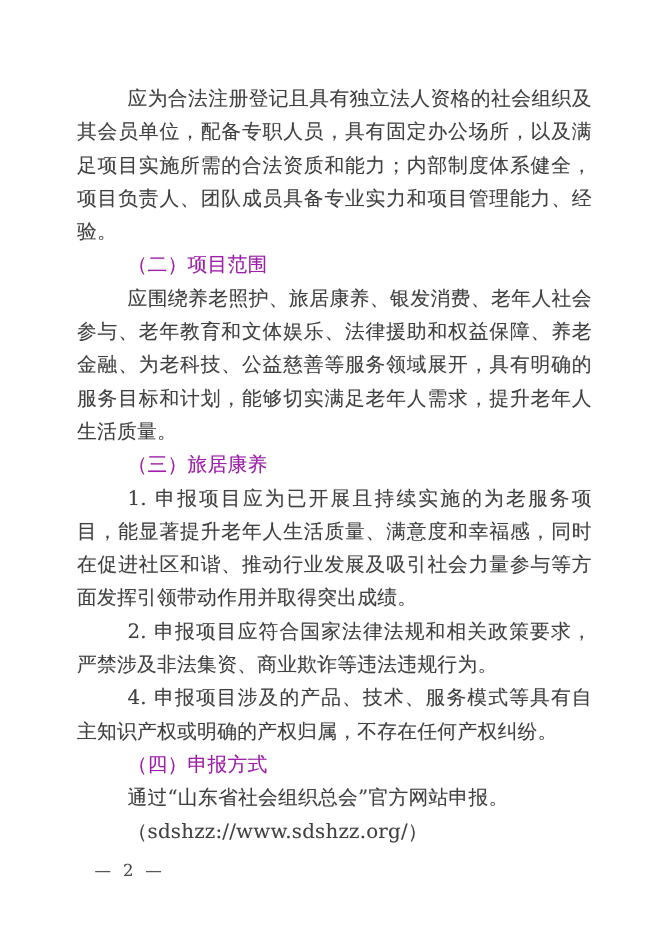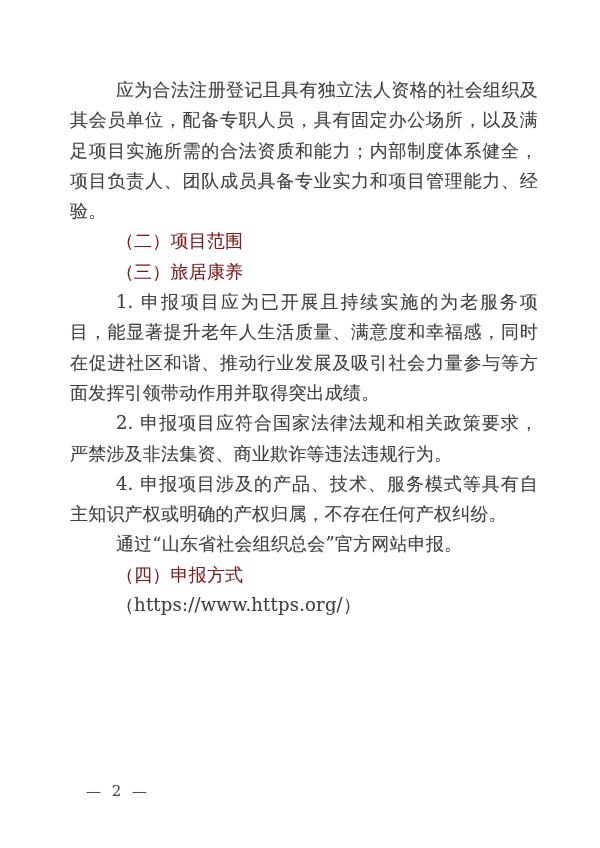--- a/index.html
+++ b/index.html
@@ -27,41 +27,42 @@
     text-align: justify;
     text-justify: inter-ideograph;
     text-shadow: 0 0 1px rgba(90, 90, 90, 0.35);
     letter-spacing: 0.2px;
   }
   .block {
     margin: 0;
     text-indent: 2.55em;
   }
   .block.heading {
-    color: #7f1d1d;
+    color: #a21caf;
   }
   .page-number {
     position: absolute;
     left: 86px;
     top: 782px;
     font-size: 15px;
     letter-spacing: 3px;
     color: #4a4a4a;
     text-shadow: 0 0 1px rgba(90, 90, 90, 0.3);
   }
 </style>
 </head>
 <body>
 
 <div class="page">
   <div class="content">
     <p class="block paragraph">应为合法注册登记且具有独立法人资格的社会组织及其会员单位，配备专职人员，具有固定办公场所，以及满足项目实施所需的合法资质和能力；内部制度体系健全，项目负责人、团队成员具备专业实力和项目管理能力、经验。</p>
     <p class="block heading">（二）项目范围</p>
+    <p class="block paragraph">应围绕养老照护、旅居康养、银发消费、老年人社会参与、老年教育和文体娱乐、法律援助和权益保障、养老金融、为老科技、公益慈善等服务领域展开，具有明确的服务目标和计划，能够切实满足老年人需求，提升老年人生活质量。</p>
     <p class="block heading">（三）旅居康养</p>
     <p class="block paragraph">1. 申报项目应为已开展且持续实施的为老服务项目，能显著提升老年人生活质量、满意度和幸福感，同时在促进社区和谐、推动行业发展及吸引社会力量参与等方面发挥引领带动作用并取得突出成绩。</p>
     <p class="block paragraph">2. 申报项目应符合国家法律法规和相关政策要求，严禁涉及非法集资、商业欺诈等违法违规行为。</p>
     <p class="block paragraph">4. 申报项目涉及的产品、技术、服务模式等具有自主知识产权或明确的产权归属，不存在任何产权纠纷。</p>
+    <p class="block heading">（四）申报方式</p>
     <p class="block paragraph">通过“山东省社会组织总会”官方网站申报。</p>
-    <p class="block heading">（四）申报方式</p>
-    <p class="block paragraph">（https://www.https.org/）</p>
+    <p class="block paragraph">（sdshzz://www.sdshzz.org/）</p>
   </div>
   <div class="page-number">— 2 —</div>
 </div>
 
 </body></html>

